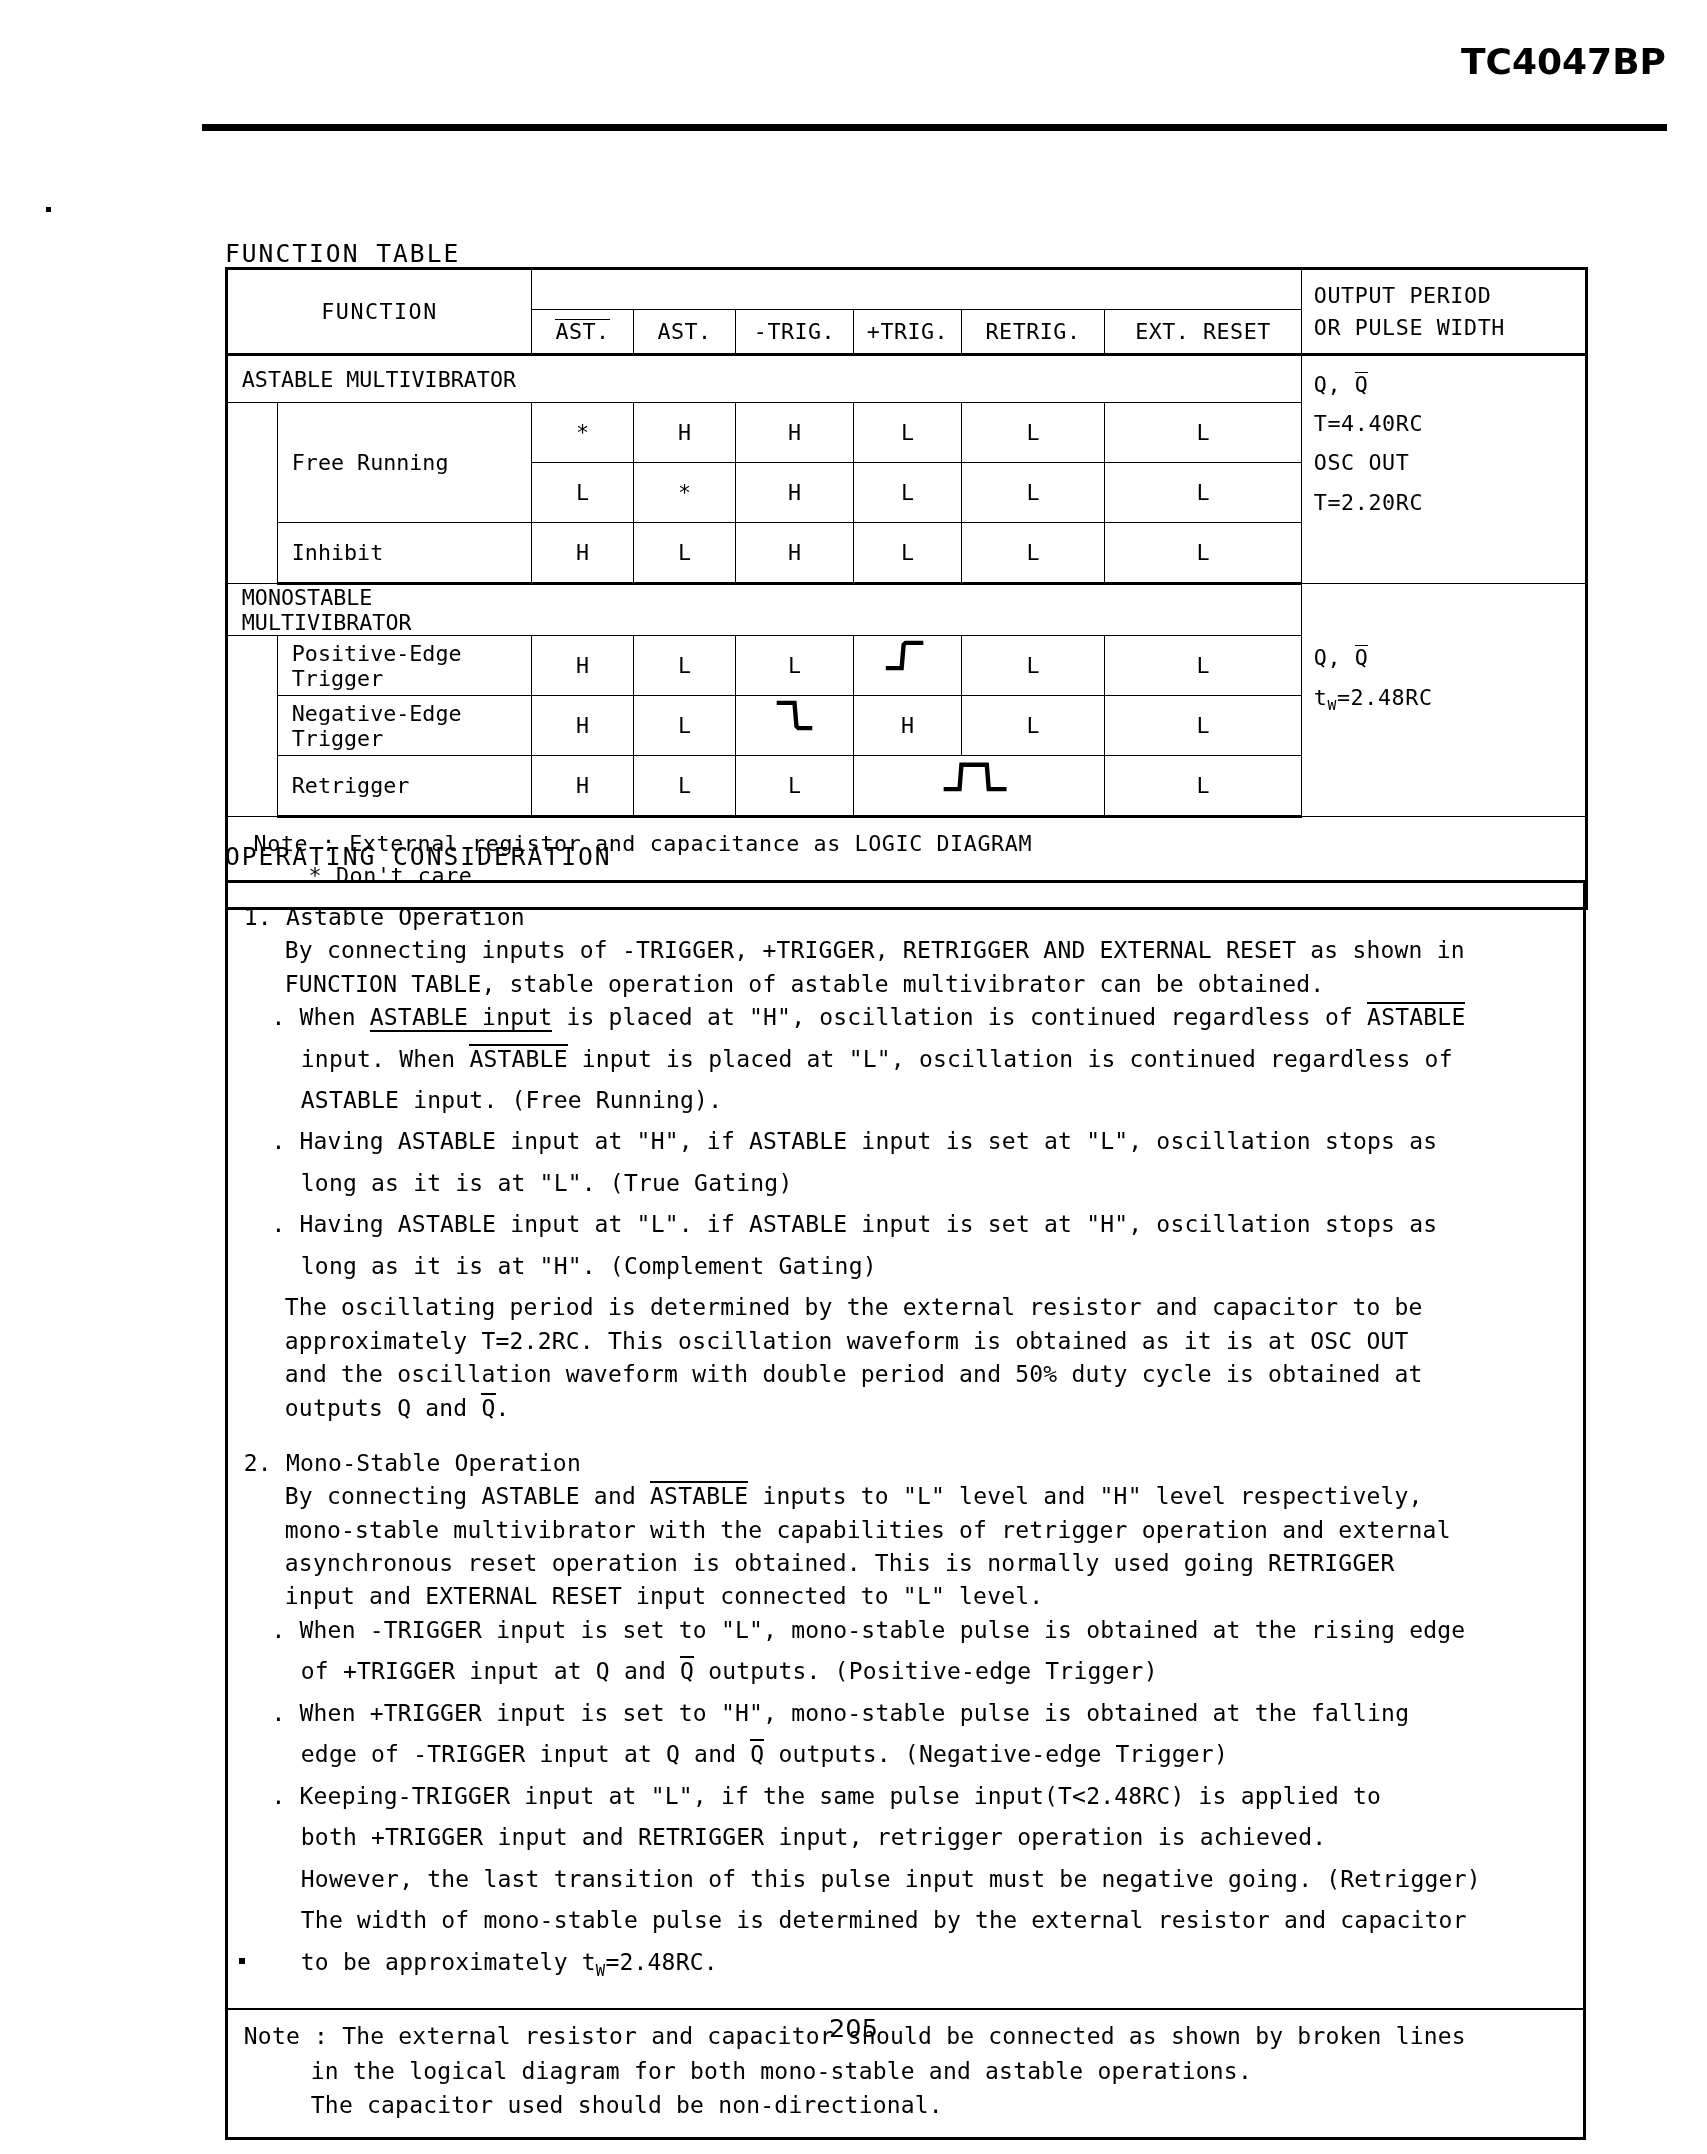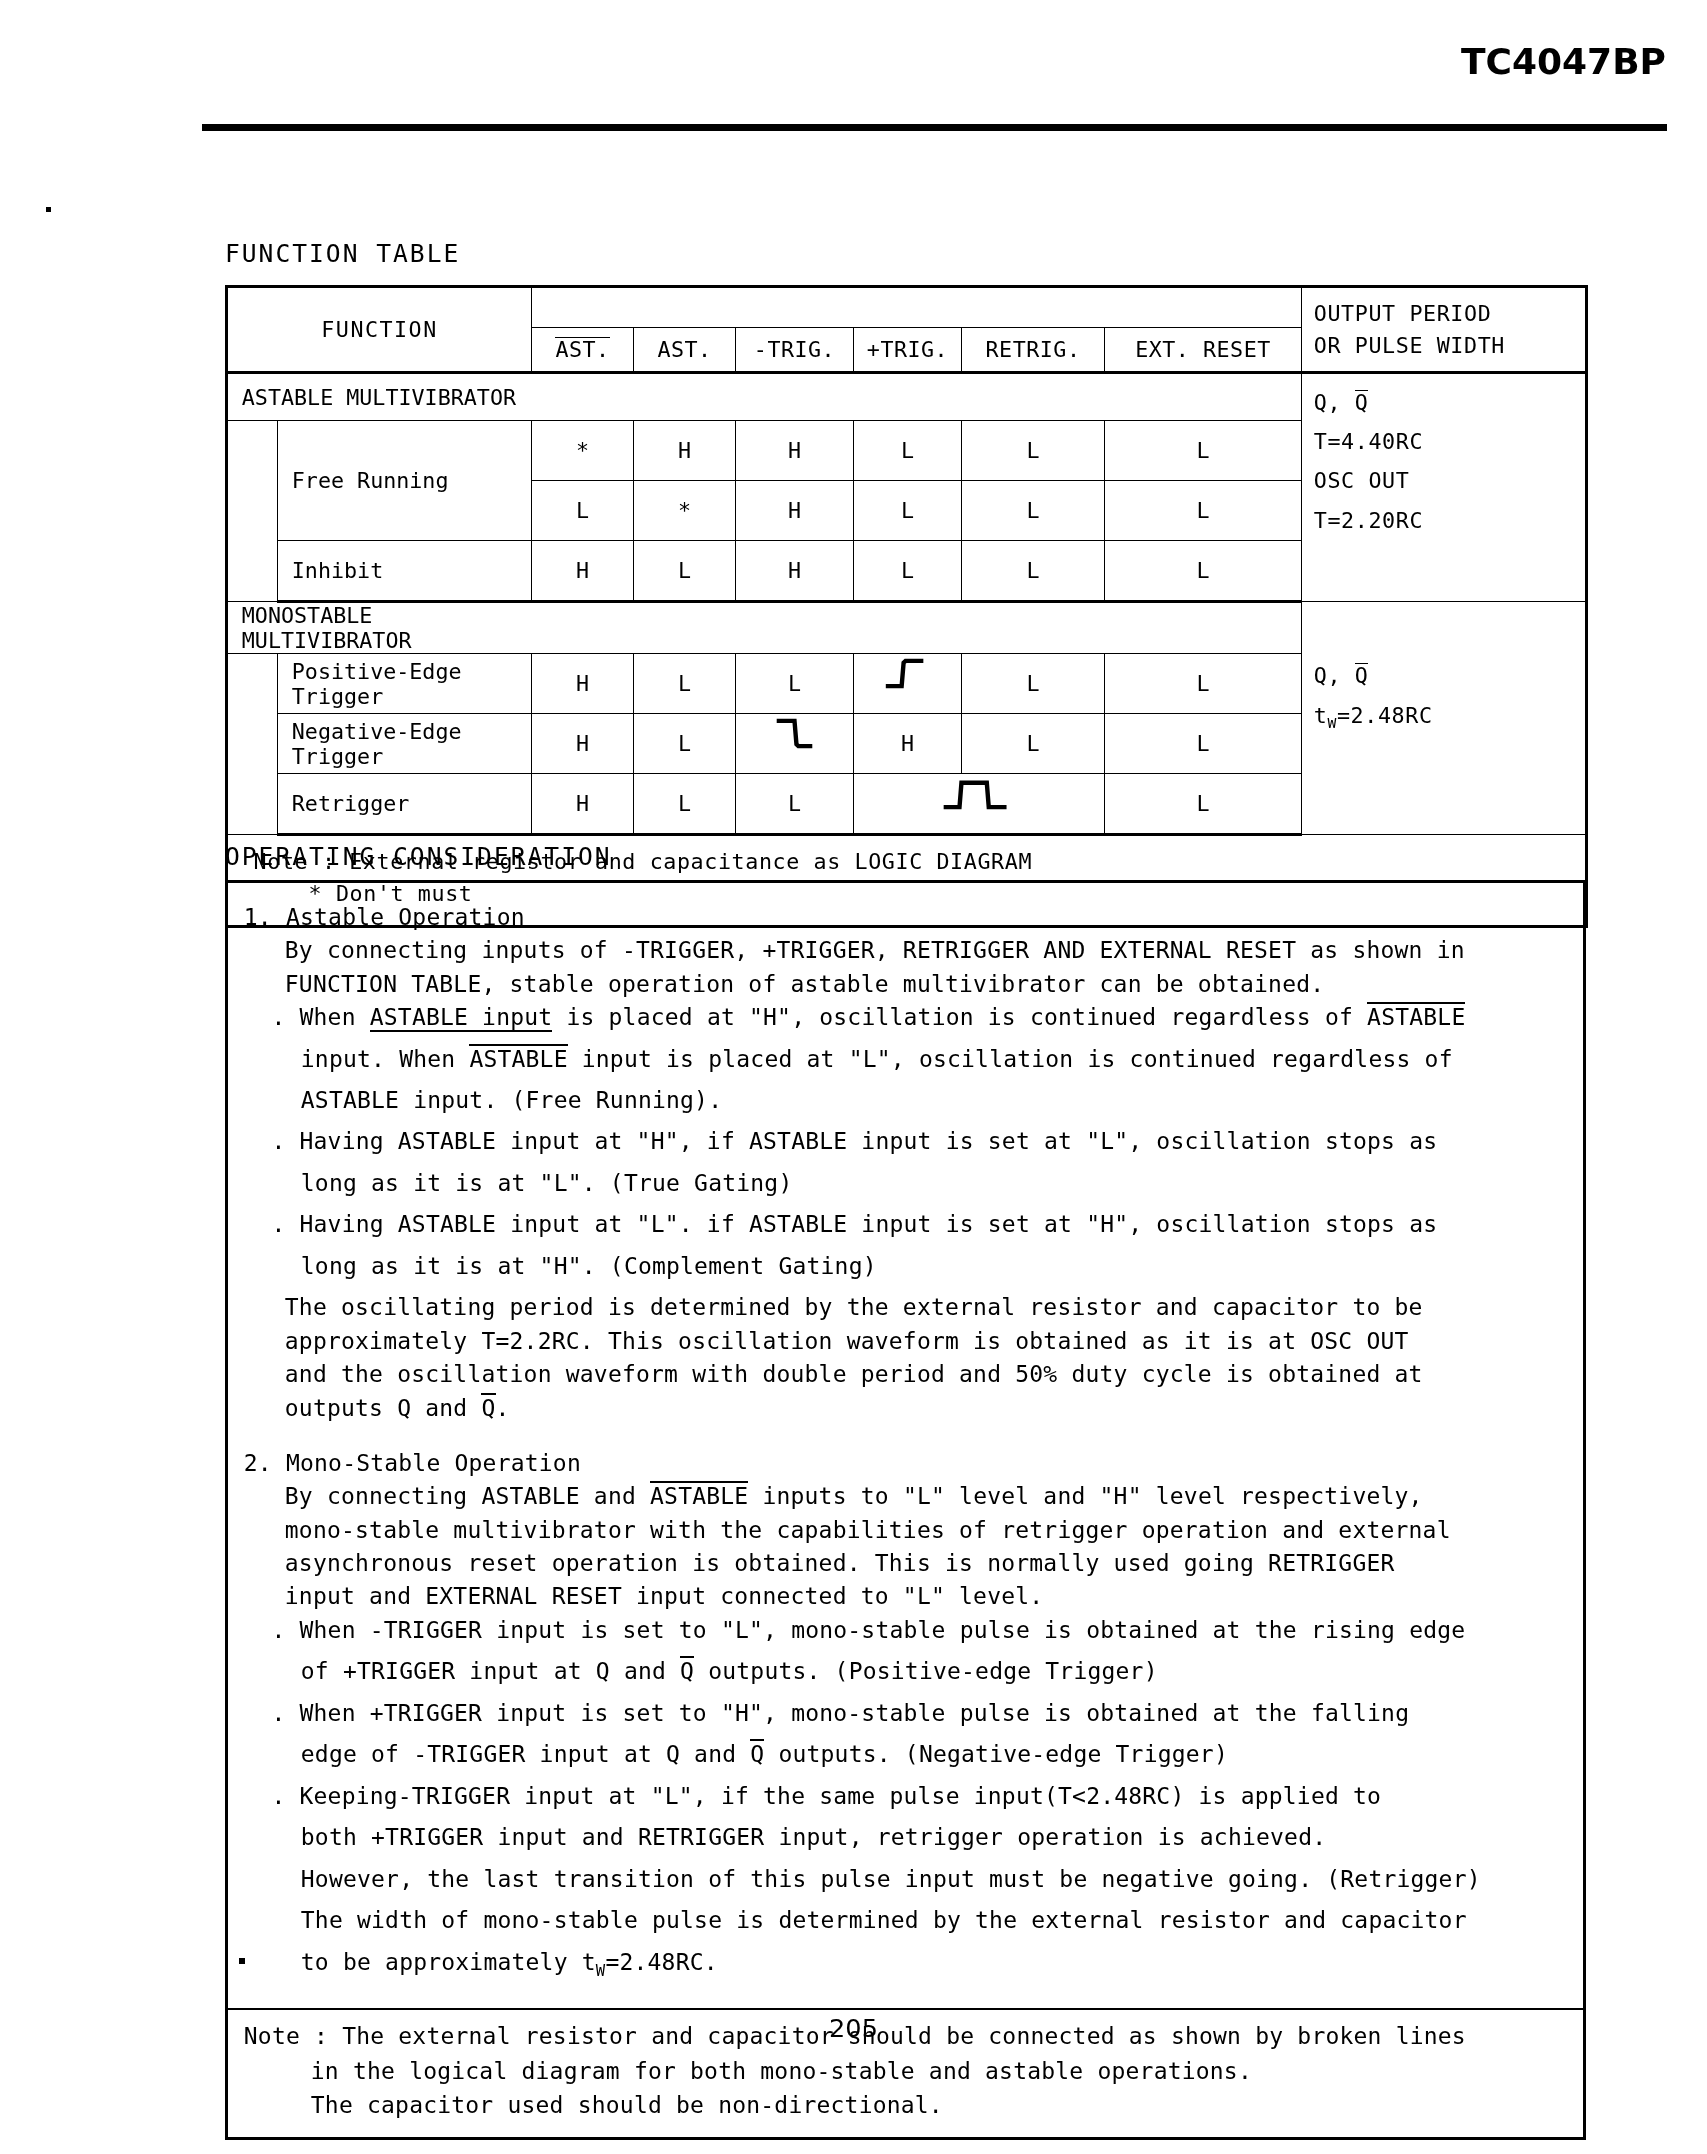--- a/index.html
+++ b/index.html
@@ -25,21 +25,21 @@
 
   
   .caption{
     position:absolute;font-size:24.6px;letter-spacing:2px;
     font-family:"DejaVu Sans Mono","Liberation Mono",monospace;
   }
   #cap-function-table{left:225px;top:239px;}
   #cap-operating{left:225px;top:842px;}
 
   
-  .ftable-wrap{position:absolute;left:225px;top:285px;width:1361px;}
+  .ftable-wrap{position:absolute;left:225px;top:267px;width:1361px;}
   table.ft{
     border-collapse:collapse;width:1361px;
     table-layout:fixed;
   }
   table.ft td,table.ft th{
     border:1.5px solid #000;
     font-weight:normal;font-size:21.7px;
     padding:0;
     font-family:"DejaVu Sans Mono","Liberation Mono",monospace;
   }
@@ -250,21 +250,21 @@
               <path d="M26 34 H40 L42 9 H68 L70 34 H86" stroke="#000" stroke-width="4.5" fill="none" stroke-linecap="square"></path>
             </svg>
           </div>
         </td>
         <td class="c rowh-tall bb">L</td>
       </tr>
 
       <tr>
         <td class="note-cell bl bb br" colspan="9">
           <span>Note : External registor and capacitance as LOGIC DIAGRAM</span>
-          <span class="l2">* Don't must</span>
+          <span class="l2">* Don't care</span>
         </td>
       </tr>
     </tbody>
       </table>
   </div>
 
   <div class="caption" id="cap-operating">OPERATING CONSIDERATION</div>
 
   <div class="opbox">
     <div class="op-body">

